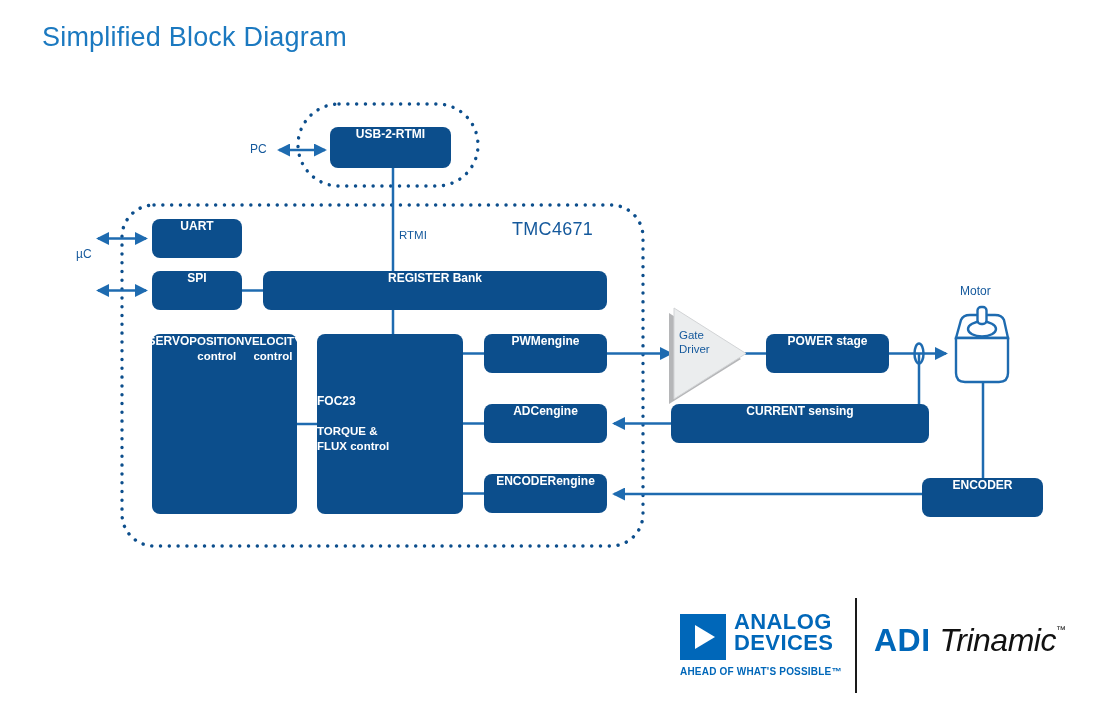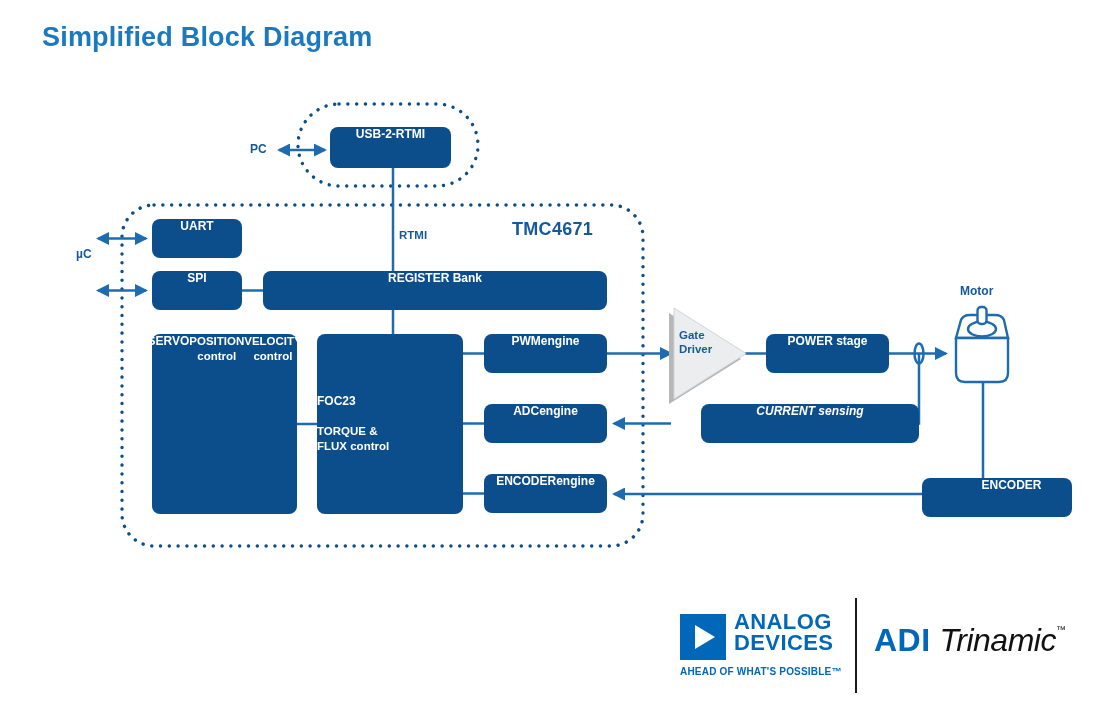--- a/index.html
+++ b/index.html
@@ -1,31 +1,31 @@
 <!DOCTYPE html>
 <html style="--box: #0c4e8c; --line: #1e6bb0; --label: #15599c; --title: #1b79c0; --adi: #0067b9;"><head>
 <meta charset="utf-8">
 <style>
   html,body{margin:0;padding:0;background:#ffffff;}
   body{font-family:"Liberation Sans",sans-serif;}
   #page{position:relative;width:1098px;height:707px;background:#fff;overflow:hidden;}
 
   .abs{position:absolute;}
 
-  #title{left:42px;top:22px;font-size:27px;color:var(--title);letter-spacing:0.2px;font-weight:bold;}
+  #title{left:42px;top:22px;font-size:27px;color:var(--title);letter-spacing:0.2px;}
 
   
   .box{position:absolute;background:var(--box);border-radius:8px;color:#fff;
        display:flex;align-items:flex-start;justify-content:center;text-align:center;
        font-weight:bold;font-size:12px;line-height:1.3;}
   .box .sub{font-size:11.5px;}
   .box .gap{height:14px;}
 
   
-  .lbl{position:absolute;color:var(--label);font-weight:bold;font-size:12px;}
+  .lbl{position:absolute;color:var(--label);font-weight:normal;font-size:12px;}
   #chip-label{left:512px;top:219px;font-size:18px;letter-spacing:0.3px;}
   #rtmi-label{left:399px;top:229px;font-size:11.5px;}
   #gate-driver-label{left:679px;top:329px;font-size:11.5px;line-height:1.2;}
 
   svg.overlay{position:absolute;left:0;top:0;pointer-events:none;}
   .cl{stroke:var(--line);stroke-width:2.5;fill:none;}
   .dots{stroke:var(--box);stroke-width:3.4;fill:none;stroke-linecap:round;stroke-dasharray:0.1 8.7;}
   .arrfill{fill:var(--line);}
   .motor-shape{stroke:var(--line);stroke-width:2.4;fill:#ffffff;}
   .tri-shadow{fill:#b5b6b8;}
@@ -149,25 +149,25 @@
     </div>
 
   <div class="box" style="left:484px;top:474px;width:123px;height:39px;">
     <span>ENCODERengine</span>
     </div>
 
   <div class="box" style="left:766px;top:334px;width:123px;height:39px;">
     <span>POWER stage</span>
     </div>
 
-  <div class="box" style="left:701px;top:404px;width:218px;height:39px;font-style:italic;">
+  <div class="box" style="left:671px;top:404px;width:258px;height:39px;">
     <span>CURRENT sensing</span>
     </div>
 
-  <div class="box" style="left:922px;top:478px;width:121px;height:39px;padding-left:29px;">
+  <div class="box" style="left:922px;top:478px;width:121px;height:39px;">
     <span>ENCODER</span>
     </div>
 
 
   <div class="abs" id="adi-square">
       <div class="tri"></div>
     </div>
   <div class="abs" id="adi-wordmark">
     <div>ANALOG</div>
     <div>DEVICES</div>

